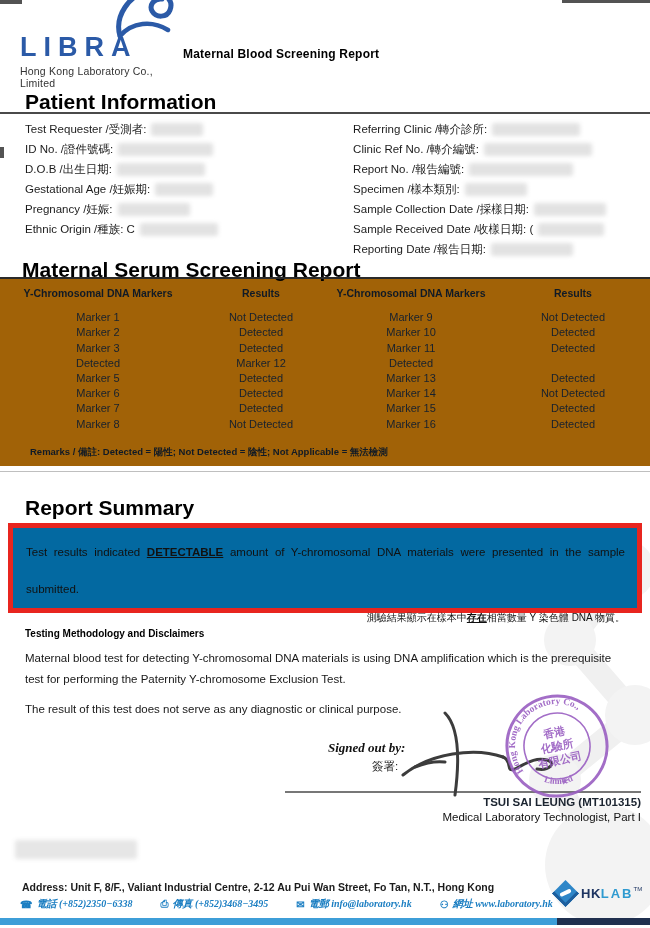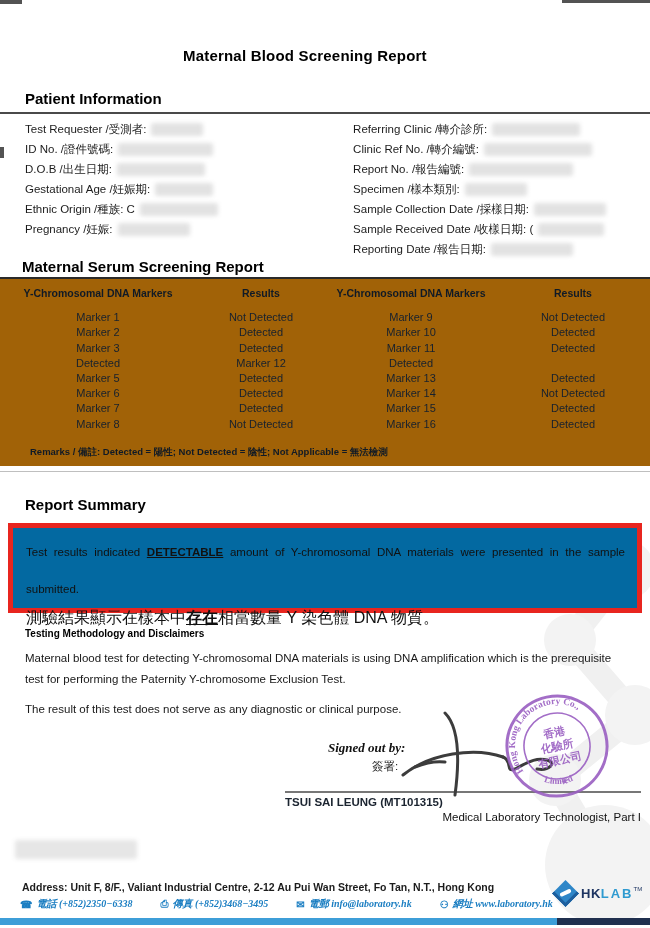--- a/index.html
+++ b/index.html
@@ -11,54 +11,54 @@
   }
   
   .scan-mark{position:absolute;background:#1a1a1a;opacity:.75;}
   
   .watermark{position:absolute;right:-30px;top:545px;z-index:0;}
   
   .logo{position:absolute;left:20px;top:10px;width:170px;z-index:2;}
   .logo-word{font-size:27px;font-weight:bold;color:#2b5aa7;letter-spacing:7px;line-height:1;position:relative;margin-top:24px;}
   .logo-swirl{position:absolute;left:92px;top:-24px;}
   .logo-company{font-size:10.5px;color:#333;margin-top:4px;letter-spacing:.2px;}
-  .report-title{position:absolute;left:183px;top:47px;font-size:15px;font-weight:bold;color:#000;letter-spacing:.2px;z-index:2;}
-  
-  .sec-h{position:absolute;left:25px;font-size:15px;font-weight:bold;color:#000;z-index:2;}
+  .report-title{position:absolute;left:183px;top:47px;font-size:12px;font-weight:bold;color:#000;letter-spacing:.2px;z-index:2;}
+  
+  .sec-h{position:absolute;left:25px;font-size:21px;font-weight:bold;color:#000;z-index:2;}
   .hline{position:absolute;left:0;width:650px;z-index:2;}
   
   .patient-cols{position:absolute;left:25px;top:119px;width:606px;display:flex;z-index:2;gap:37px;}
   .pcol{display:flex;flex-direction:column;}
   .pcol.left{width:310px;}
   .pcol.right{width:296px;}
   .pfield{height:20px;display:flex;align-items:center;font-size:11.5px;color:#1c1c1c;white-space:nowrap;}
   .redact{display:inline-block;height:13px;background:#e2e2e2;border-radius:2px;margin-left:5px;filter:blur(2px);}
   
   .bluetable{position:absolute;left:0;top:279px;width:650px;height:187px;background:#a16207;z-index:1;padding-top:7px;}
   .trow{display:grid;grid-template-columns:196px 130px 170px 154px;}
   .trow span{text-align:center;font-size:11px;color:#17212e;line-height:15.2px;}
   .trow.thead span{font-weight:bold;font-size:10.5px;padding-bottom:9px;color:#101a26;}
   .remarks{margin:14px 0 0 30px;font-size:9.5px;font-weight:bold;color:#101a26;}
   
   .redbox{
     position:absolute;left:8px;top:523px;width:634px;height:90px;
     border:5px solid #e8251f;background:#0369a1;z-index:2;padding:6px 12px 0 13px;
   }
   .redbox .en{font-size:11.5px;color:#111;text-align:justify;line-height:37px;margin:0;}
-  .redbox .zh{font-size:16px;color:#111;line-height:19px;margin:0;}
+  .redbox .zh{font-size:10px;color:#111;line-height:19px;margin:0;text-align:right;}
   .kw{font-weight:bold;text-decoration:underline;}
   
   .method-p{position:absolute;left:25px;width:600px;font-size:11.5px;color:#181818;line-height:21px;z-index:2;margin:0;}
   
   .signed-by{position:absolute;left:328px;top:740px;font-family:"Liberation Serif",serif;font-style:italic;font-weight:bold;font-size:13px;z-index:2;}
   .signed-by-zh{position:absolute;left:372px;top:759px;font-size:11.5px;color:#222;z-index:2;}
   .sig-svg{position:absolute;left:385px;top:705px;z-index:3;}
   .stamp{position:absolute;left:503px;top:692px;z-index:4;opacity:.9;transform:rotate(-12deg);}
   .sig-line{position:absolute;left:285px;top:791px;width:356px;height:1.5px;background:#777;z-index:2;}
-  .sig-name{position:absolute;left:285px;top:796px;width:356px;text-align:left;font-size:11.5px;font-weight:bold;color:#1b2430;z-index:2;}
+  .sig-name{position:absolute;left:285px;top:796px;width:356px;text-align:right;font-size:11.5px;font-weight:bold;color:#1b2430;z-index:2;}
   .sig-title{position:absolute;left:285px;top:811px;width:356px;text-align:right;font-size:11.5px;color:#111;z-index:2;}
   
   .redact-block{position:absolute;left:15px;top:840px;width:122px;height:19px;background:#e6e6e6;filter:blur(2px);border-radius:2px;z-index:2;}
   
   .footer-address{position:absolute;left:22px;top:881px;font-weight:600;font-size:10.5px;color:#1c1c1c;z-index:2;}
   .footer-contacts{position:absolute;left:20px;top:897px;width:540px;display:flex;gap:0;z-index:2;
     font-family:"Liberation Serif",serif;font-style:italic;font-weight:bold;font-size:10px;color:#1b7ec2;}
   .fc-item{display:flex;align-items:center;margin-right:28px;white-space:nowrap;}
   .fc-item .ic{margin-right:4px;font-style:normal;font-size:10px;}
   .hklab{position:absolute;left:556px;top:884px;display:flex;align-items:center;z-index:2;}
@@ -89,20 +89,28 @@
     </g>
     <g fill="#f3f3f3">
       <circle cx="205" cy="25" r="30"></circle>
         <circle cx="150" cy="95" r="26"></circle>
         <circle cx="215" cy="170" r="30"></circle>
       <circle cx="135" cy="235" r="26"></circle>
         <circle cx="185" cy="320" r="60"></circle>
     </g>
   </svg>
 
+  <div class="logo">
+    <div class="logo-word">LIBRA</div>
+    <svg class="logo-swirl" width="70" height="52" viewBox="0 0 70 52">
+      <path d="M8 50 C 2 30, 18 8, 36 6 C 52 4, 62 14, 58 24 C 55 32, 44 32, 40 25 C 37 19, 42 12, 50 13" fill="none" stroke="#2b5aa7" stroke-width="5" stroke-linecap="round"></path>
+      <path d="M8 50 C 20 36, 40 34, 56 44" fill="none" stroke="#2b5aa7" stroke-width="4.5" stroke-linecap="round"></path>
+    </svg>
+    <div class="logo-company">Hong Kong Laboratory Co., Limited</div>
+  </div>
   <div class="report-title">Maternal Blood Screening Report</div>
 
   <div class="sec-h" style="top:90px;">Patient Information</div>
   <div class="hline" style="top:112px;height:1.5px;background:#4a4a4a;"></div>
 
   <div class="patient-cols">
     <div class="pcol left">
         <div class="pfield">
           <span>Test Requester /受測者:</span>
           <span class="redact" style="width: 52px;"></span>
@@ -113,26 +121,26 @@
         </div>
         <div class="pfield">
           <span>D.O.B /出生日期:</span>
           <span class="redact" style="width: 88px;"></span>
         </div>
         <div class="pfield">
           <span>Gestational Age /妊娠期:</span>
           <span class="redact" style="width: 58px;"></span>
         </div>
         <div class="pfield">
+          <span>Pregnancy /妊娠:</span>
+          <span class="redact" style="width: 72px;"></span>
+        </div>
+        <div class="pfield">
           <span>Ethnic Origin /種族: C</span>
           <span class="redact" style="width: 78px;"></span>
-        </div>
-        <div class="pfield">
-          <span>Pregnancy /妊娠:</span>
-          <span class="redact" style="width: 72px;"></span>
         </div>
       </div>
     <div class="pcol right">
         <div class="pfield">
           <span>Referring Clinic /轉介診所:</span>
           <span class="redact" style="width: 88px;"></span>
         </div>
         <div class="pfield">
           <span>Clinic Ref No. /轉介編號:</span>
           <span class="redact" style="width: 108px;"></span>

